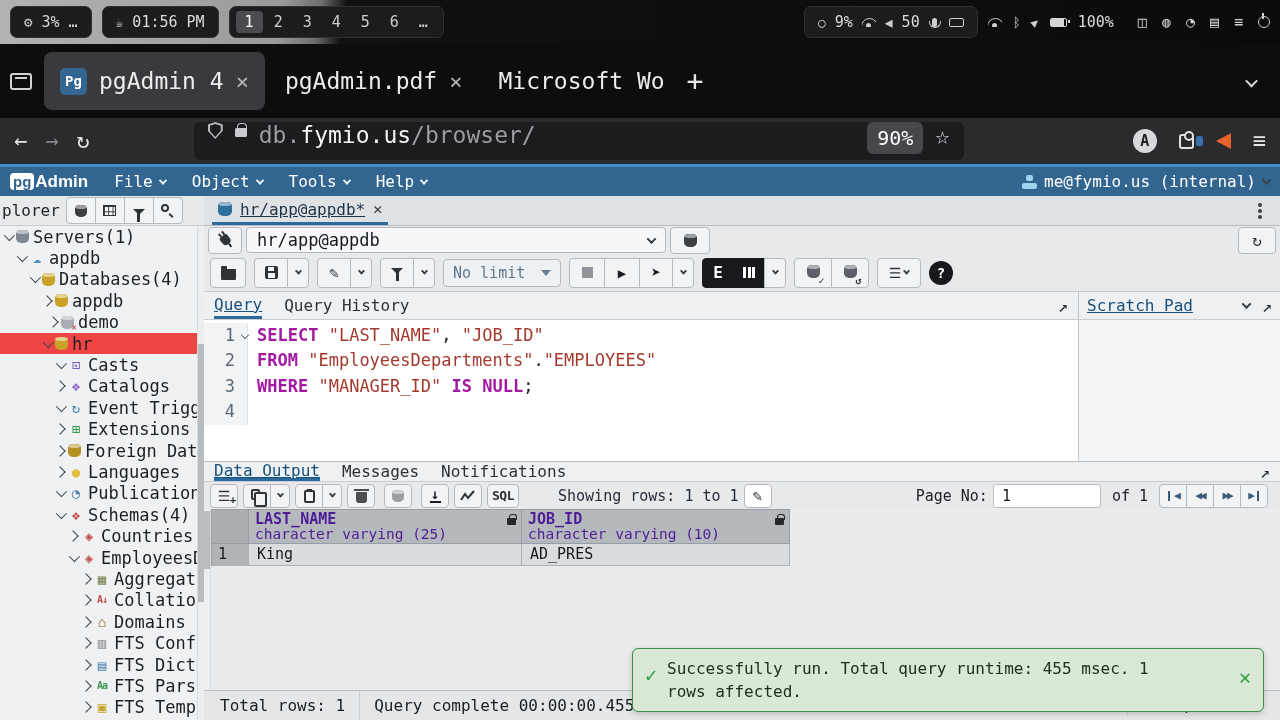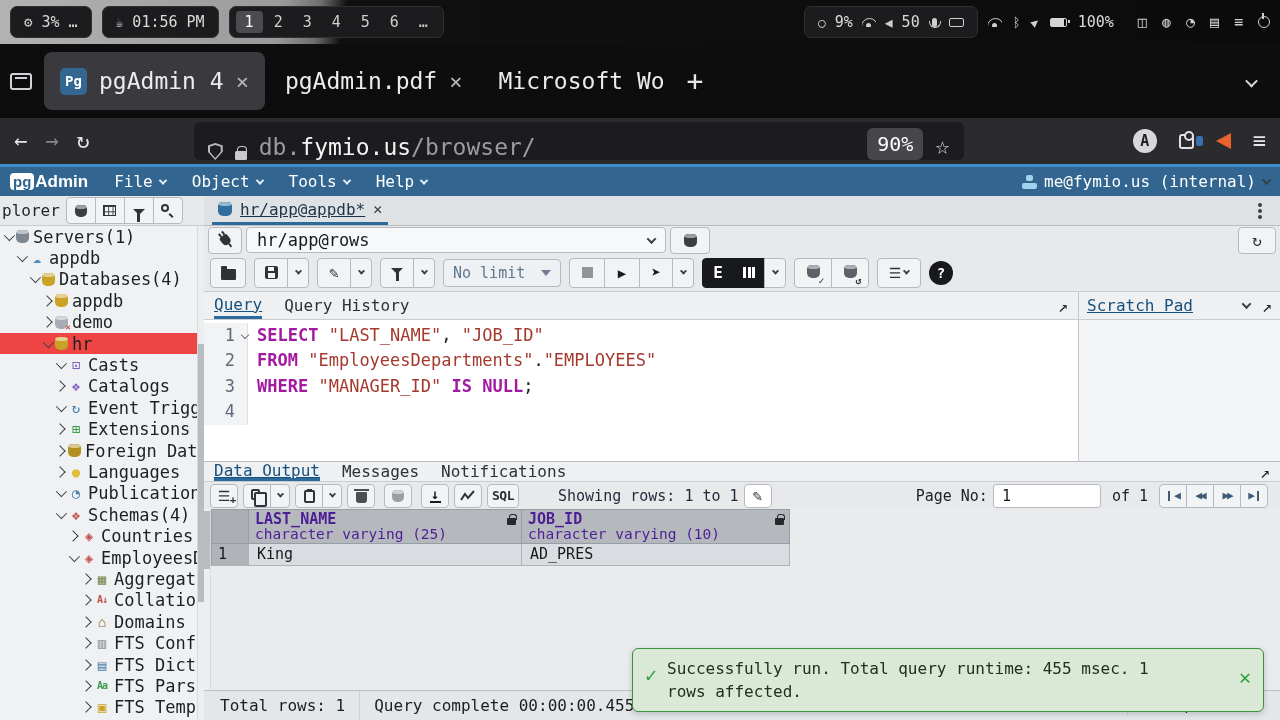--- a/index.html
+++ b/index.html
@@ -32,21 +32,21 @@
 .btab{display:flex;align-items:center;gap:12px;height:58px;padding:0 16px;border-radius:8px;color:#ececec;font-size:23px;white-space:nowrap;overflow:hidden;max-width:330px}
 .btab.active{background:#3a393d}
 .btab .tclose{color:#b4b4b8;font-size:22px}
 .favicon{width:27px;height:27px;border-radius:5px;background:#336791;color:#fff;font-size:14px;font-weight:bold;display:flex;align-items:center;justify-content:center;flex:0 0 auto}
 #newtab{color:#e8e8e8;font-size:28px;padding:0 10px}
 #tablist-chev{margin-left:auto;padding-right:14px}
 
 #navbar{height:46px;background:#2b2a2d;display:flex;align-items:center;padding:0 14px;gap:18px}
 .navico{color:#e6e6e8;font-size:22px;line-height:1}
 .navico.dim{color:#86868b}
-#urlbox{height:38px;flex:0 0 770px;background:#1c1b1e;border-radius:6px;display:flex;align-items:flex-end;gap:12px;padding:0 14px;font-size:23px}
+#urlbox{height:38px;flex:0 0 770px;background:#1c1b1e;border-radius:6px;display:flex;align-items:flex-start;gap:12px;padding:0 14px;font-size:23px}
 .shield{width:15px;height:17px;background:#b9b9bf;clip-path:polygon(50% 0,100% 14%,100% 52%,50% 100%,0 52%,0 14%);position:relative;flex:0 0 auto}
 .shield::after{content:"";position:absolute;inset:2px;background:#1c1b1e;clip-path:polygon(50% 0,100% 14%,100% 52%,50% 100%,0 52%,0 14%)}
 .lockic{position:relative;display:inline-block;width:12px;height:9px;background:#c9c9ce;border-radius:1.5px;margin-top:6px;flex:0 0 auto}
 .lockic::before{content:"";position:absolute;top:-5px;left:2px;width:8px;height:7px;border:1.8px solid #c9c9ce;border-bottom:none;border-radius:4px 4px 0 0}
 .url-dim{color:#9b9ba1}.url-host{color:#f4f4f6}
 #zoombadge{background:#47464b;color:#fff;border-radius:6px;font-size:20px;padding:4px 10px;margin-left:auto}
 .star{color:#e3e3e6;font-size:24px}
 .abadge{width:24px;height:24px;border-radius:50%;background:#d7d8db;color:#222;font-size:15px;font-weight:bold;display:flex;align-items:center;justify-content:center}
 .ic-puzzle{display:inline-block;width:15px;height:15px;border:2px solid #e2e2e5;border-radius:3px;position:relative}
 .ic-puzzle::before{content:"";position:absolute;top:-5px;left:3px;width:6px;height:6px;border:2px solid #e2e2e5;border-radius:50%;background:#2b2a2d}
@@ -346,21 +346,21 @@
         <div class="trow" style="padding-left: 30px;">
           <span class="twisty tw-open"></span>
           <span class="ic-db" style="background: rgb(201, 162, 39);"></span>
           <span class="tlabel">Databases(4)</span>
         </div>
         <div class="trow" style="padding-left: 43px;">
           <span class="twisty tw-closed"></span>
           <span class="ic-db" style="background: rgb(201, 162, 39);"></span>
           <span class="tlabel">appdb</span>
         </div>
-        <div class="trow" style="padding-left: 43px;">
+        <div class="trow" style="padding-left: 43px; margin-left: 6px;">
           <span class="twisty tw-closed"></span>
           <span class="ic-db dbx" style="background: rgb(167, 173, 179);"></span>
           <span class="tlabel">demo</span>
         </div>
         <div class="trow sel" style="padding-left: 43px;">
           <span class="twisty tw-open"></span>
           <span class="ic-db" style="background: rgb(201, 162, 39);"></span>
           <span class="tlabel">hr</span>
         </div>
         <div class="trow" style="padding-left: 56px;">
@@ -462,21 +462,21 @@
         <span class="xsmall">✕</span>
       </div>
       <span class="kebab"></span>
     </div>
 
     <div id="conn-row">
       <span class="btn" style="min-width:34px">
           <span class="ic-plug"></span>
         </span>
       <div id="conn-select">
-        <span>hr/app@rows</span>
+        <span>hr/app@appdb</span>
         <span class="chev"></span>
       </div>
       <span class="btn" style="min-width:40px">
           <span class="ic-db db-dark" style="width:13px;height:13px"></span>
         </span>
       <span class="btn" id="conn-refresh" style="min-width:38px;color:#2f3337;font-size:16px">
           <span>↻</span>
         </span>
     </div>
 

